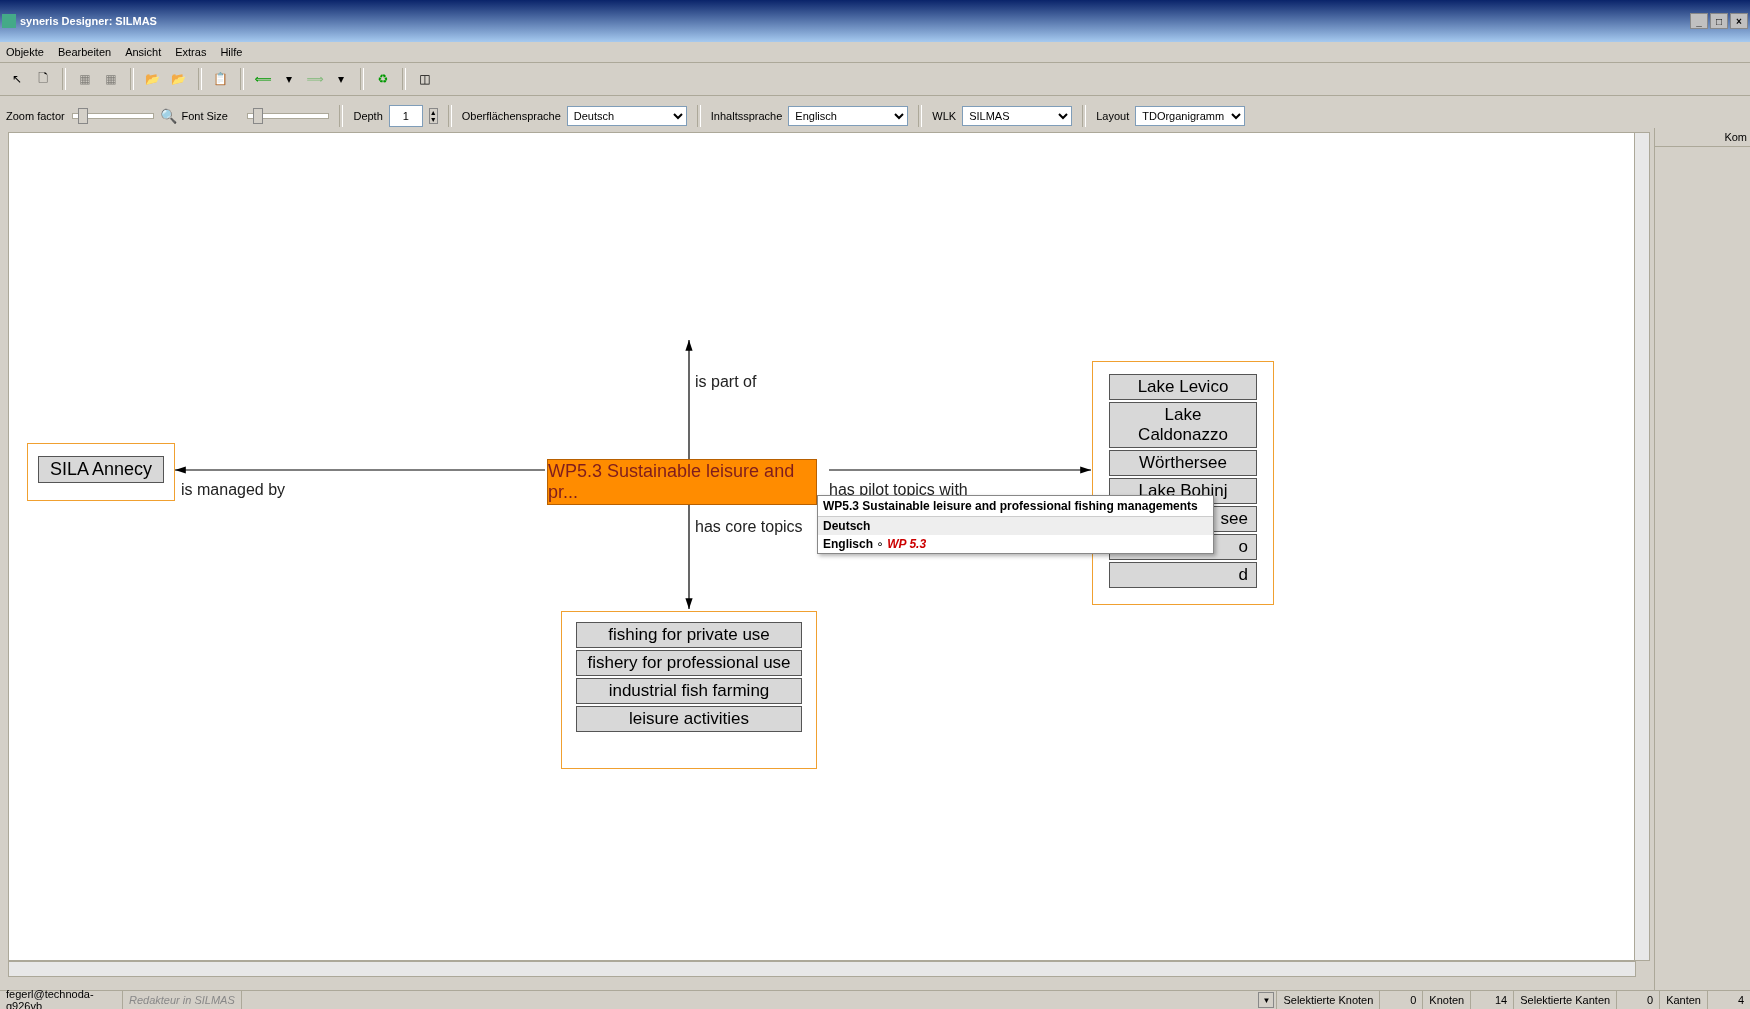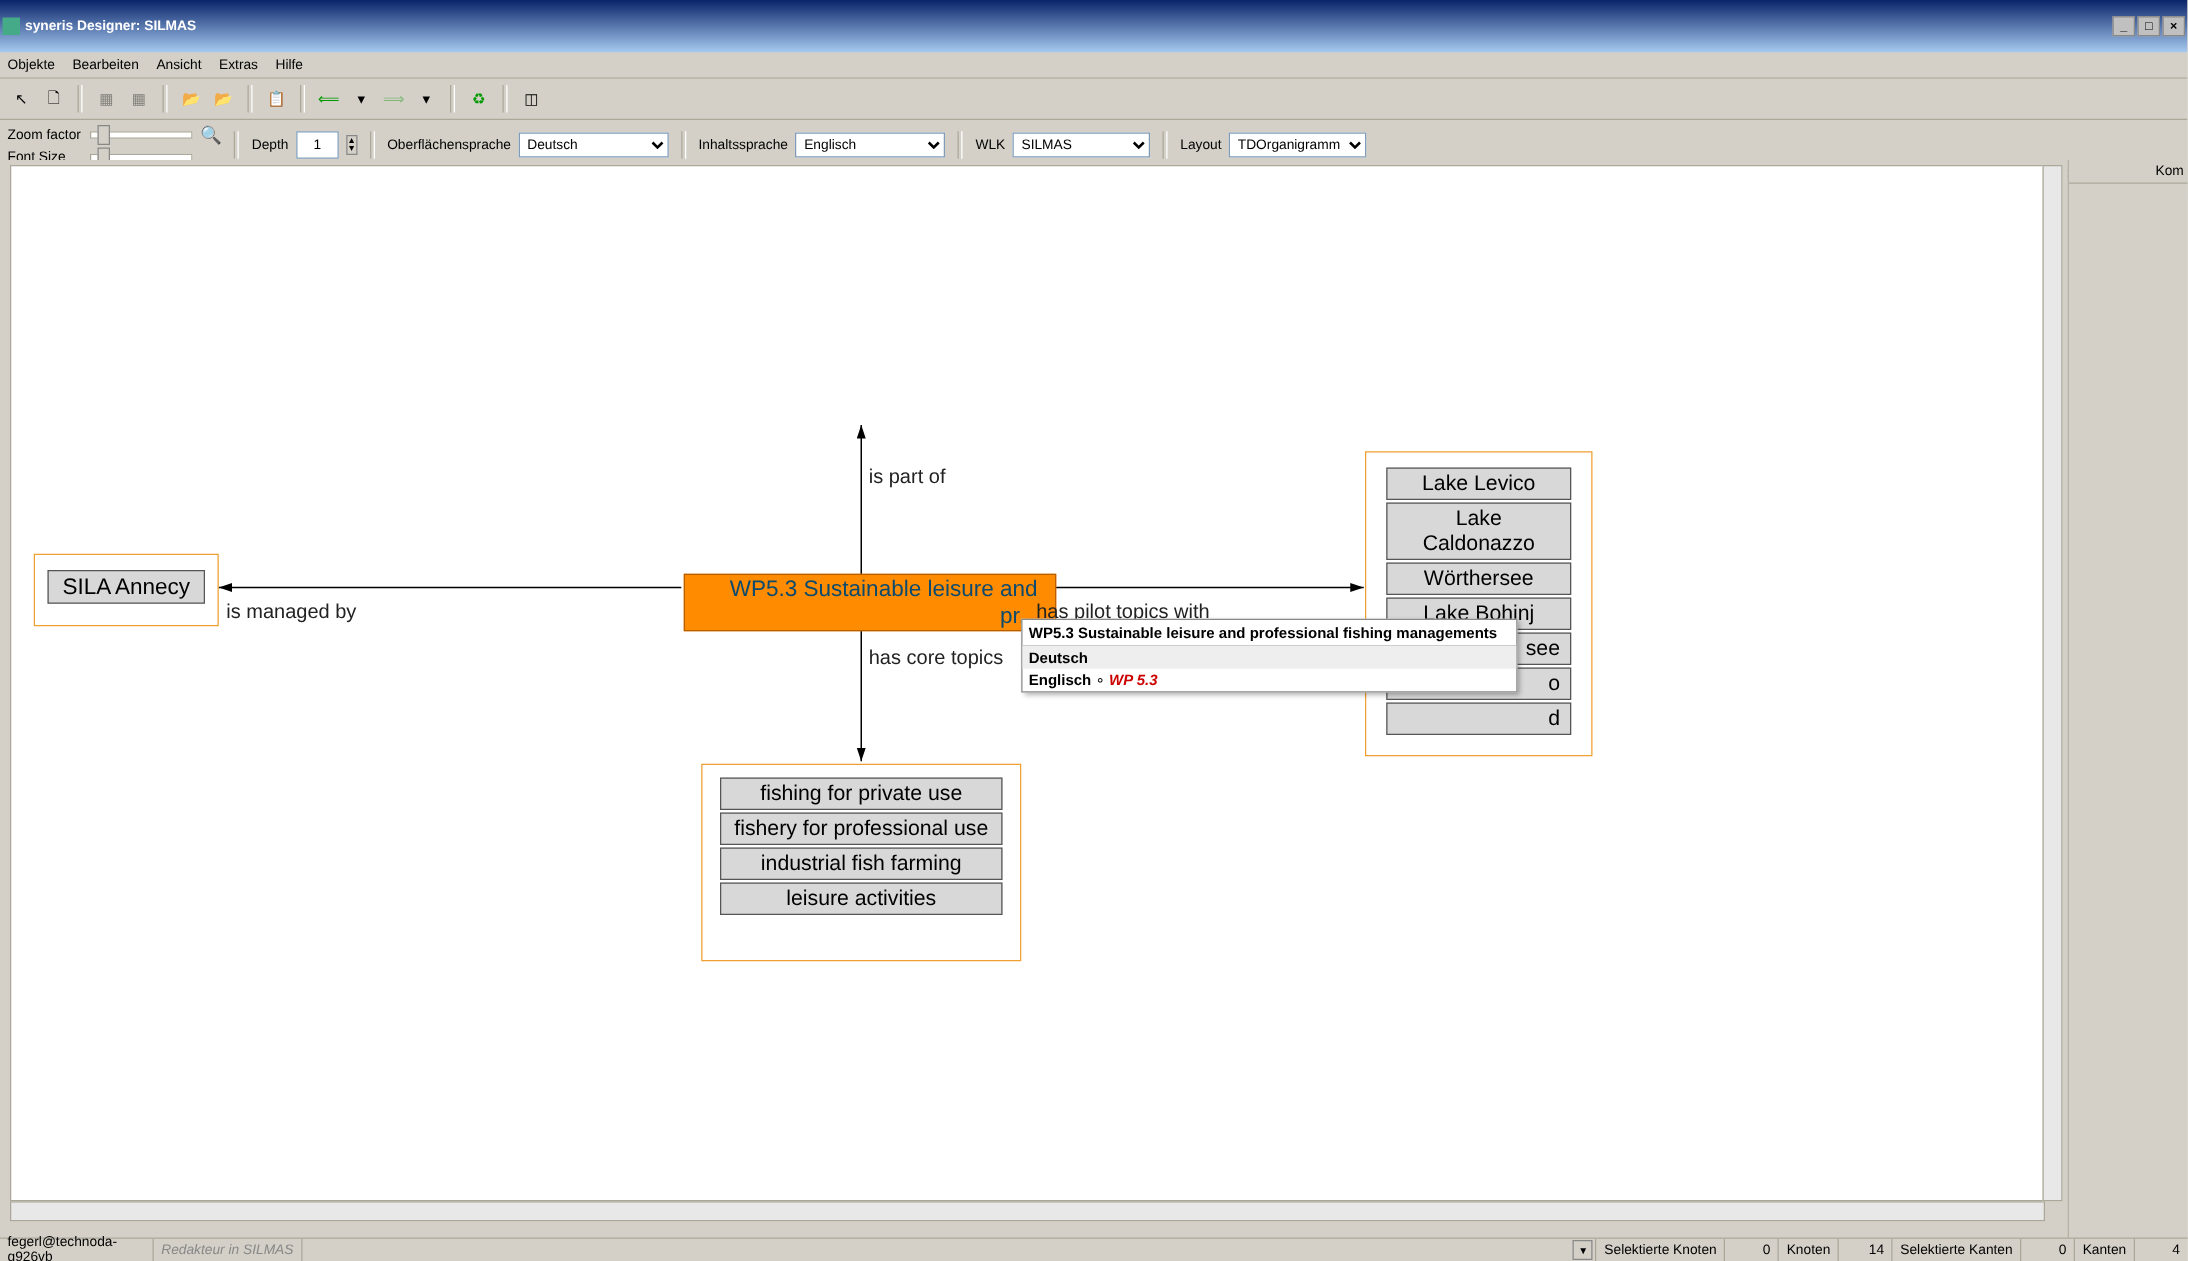--- a/index.html
+++ b/index.html
@@ -24,21 +24,21 @@
 .canvaswrap{flex:1;position:relative;background:#d4d0c8}
 .canvas{position:absolute;left:8px;top:4px;right:18px;bottom:30px;background:#fff;border:1px solid #aca899;overflow:hidden}
 .vscroll{position:absolute;right:4px;top:4px;width:14px;bottom:30px;background:#e8e8e8;border:1px solid #aca899}
 .hscroll{position:absolute;left:8px;right:18px;bottom:14px;height:14px;background:#e8e8e8;border:1px solid #aca899}
 .sidepanel{width:95px;background:#d4d0c8;border-left:1px solid #aca899;display:flex;flex-direction:column;font-size:11px}
 .statusbar{position:absolute;left:0;right:0;bottom:0;height:18px;background:#d4d0c8;border-top:1px solid #aca899;display:flex;align-items:center;font-size:11px}
 .statusbar .cell{border-left:1px solid #aca899;padding:0 6px;height:100%;display:flex;align-items:center}
 
 .frame{position:absolute;border:1px solid #f0a030;background:transparent}
 .node{background:#d8d8d8;border:1px solid #555;text-align:center;padding:2px 8px;font-size:18px;margin:4px}
-.centernode{position:absolute;background:#ff8c00;color:#0c4a6e;border:1px solid #b86000;text-align:right;font-size:18px;padding:1px 14px}
+.centernode{position:absolute;background:#ff8c00;color:#7f1d1d;border:1px solid #b86000;text-align:left;font-size:18px;padding:1px 0}
 .edgelabel{position:absolute;font-size:16px;color:#222}
 .tooltip{position:absolute;background:#fff;border:1px solid #888;font-size:12px;box-shadow:2px 2px 4px rgba(0,0,0,.3);width:395px}
 .tooltip .tt-title{padding:3px 5px;font-weight:bold;border-bottom:1px solid #ccc}
 .tooltip .tt-row{display:flex;border-bottom:1px solid #eee}
 .tooltip .tt-label{width:80px;padding:2px 5px;font-weight:bold}
 .tooltip .tt-val{flex:1;padding:2px 5px;color:#0060a0}
 .tooltip .tt-sec{padding:2px 5px;font-weight:bold;background:#eee}
 .tooltip .tt-lang{padding:2px 5px}
 .tooltip .tt-lang b{font-weight:bold}
 .tooltip .tt-lang i{color:#c00;font-style:italic;font-weight:bold}
@@ -80,21 +80,21 @@
   <div class="tbtn">▾</div>
   <div class="tbtn" style="color:#090;opacity:.4">⟹</div>
   <div class="tbtn">▾</div>
   <div class="vsep"></div>
   <div class="tbtn" style="color:#090">♻</div>
   <div class="vsep"></div>
   <div class="tbtn">◫</div>
 </div>
 
 <div class="secondbar">
-  <div style="display:flex;flex-direction:column;gap:4px">
+  <div style="display:flex;flex-direction:row;gap:4px">
     <div style="display:flex;align-items:center;gap:6px">
       <span style="width:60px">Zoom factor</span>
       <div class="slider">
           <div class="thumb"></div>
         </div>
       <span style="font-size:14px">🔍</span>
     </div>
     <div style="display:flex;align-items:center;gap:6px">
       <span style="width:60px">Font Size</span>
       <div class="slider">

